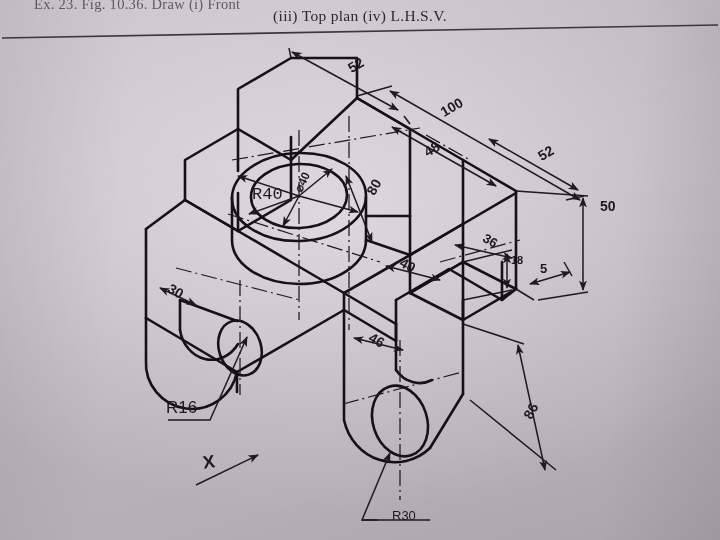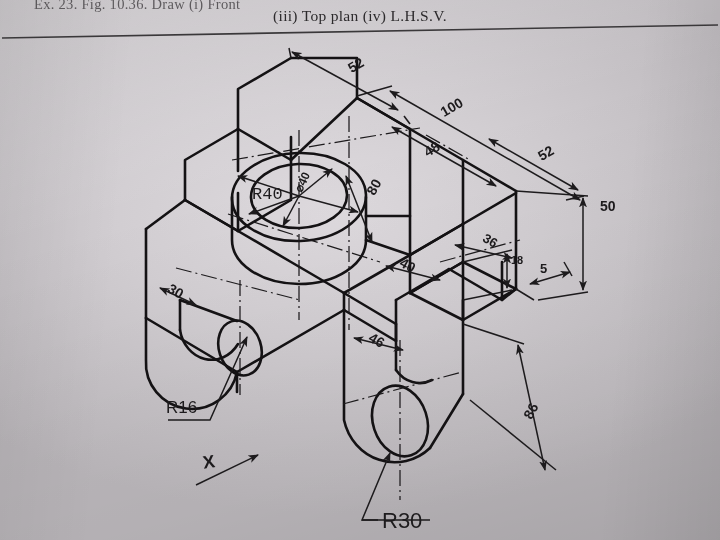--- a/index.html
+++ b/index.html
@@ -238,17 +238,17 @@
   <div class="dim" style="left:511px; top:254px; font-size:11px;">18</div>
   <div class="dim" style="left:483px; top:233px; font-size:13px; transform:rotate(30deg);">36</div>
   <div class="dim" style="left:366px; top:179px; font-size:14px; transform:rotate(-62deg);">80</div>
   <div class="dim" style="left:400px; top:257px; font-size:14px; transform:rotate(30deg);">40</div>
   <div class="dim" style="left:168px; top:283px; font-size:14px; transform:rotate(30deg);">30</div>
   <div class="dim" style="left:369px; top:332px; font-size:14px; transform:rotate(30deg);">46</div>
   <div class="dim" style="left:523px; top:403px; font-size:14px; transform:rotate(-62deg);">86</div>
   <div class="dim" style="left:252px; top:185px; font-size:17px; font-weight:500;font-family:Liberation Mono, monospace;">R40</div>
   <div class="dim" style="left:292px; top:175px; font-size:12px; transform:rotate(-65deg);"><span>⌀</span><span>40</span></div>
   <div class="dim" style="left:166px; top:398px; font-size:17px; font-weight:500;">R16</div>
-  <div class="dim" style="left:382px; top:508px; font-size:22px; font-weight:500;">R30</div>
+  <div class="dim" style="left:392px; top:508px; font-size:13px; font-weight:500;">R30</div>
 
   <div class="dim" style="left:203px; top:452px; font-size:18px; font-weight:700; transform:rotate(-8deg);">X</div>
 
 </div>
 
 </body></html>

